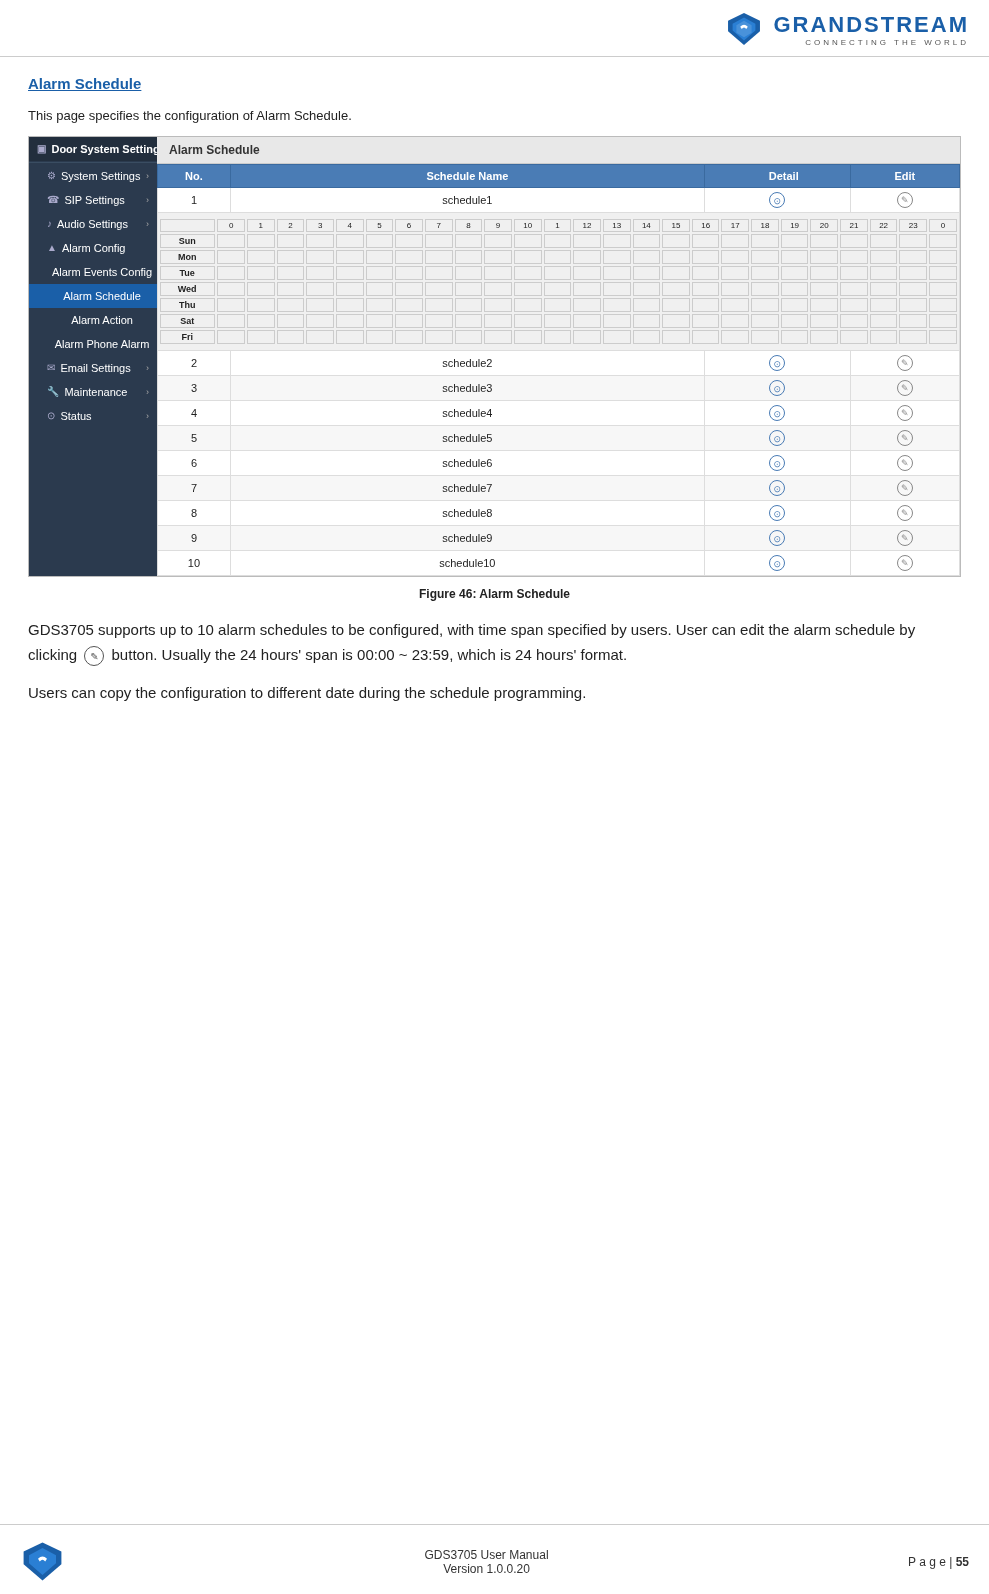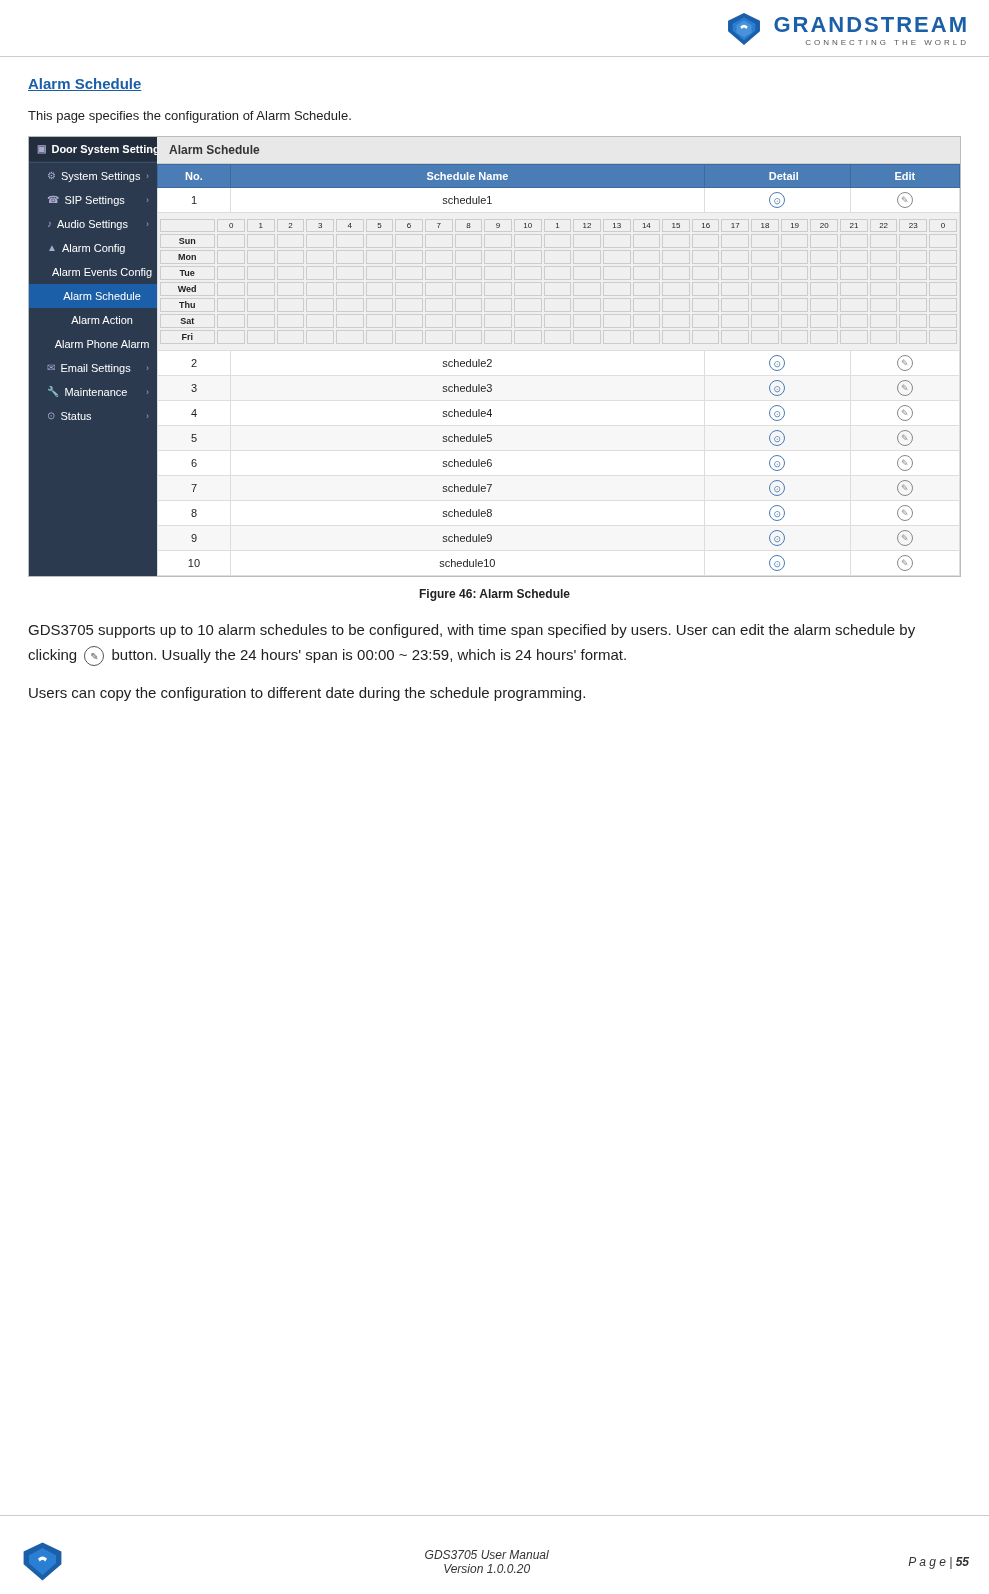--- a/index.html
+++ b/index.html
@@ -264,26 +264,25 @@
       color: #555;
     }
 
     
     .footer {
       position: absolute;
       bottom: 0;
       left: 0;
       right: 0;
       border-top: 1px solid #ccc;
-      padding: 23px 20px 10px 20px;
+      padding: 14px 20px 10px 20px;
       display: flex;
       align-items: center;
       justify-content: space-between;
       background: #fff;
-      font-style: italic;
     }
     .footer-logo {
       width: 45px;
       height: 45px;
     }
     .footer-center {
       text-align: center;
       flex: 1;
       font-size: 12px;
       color: #333;

